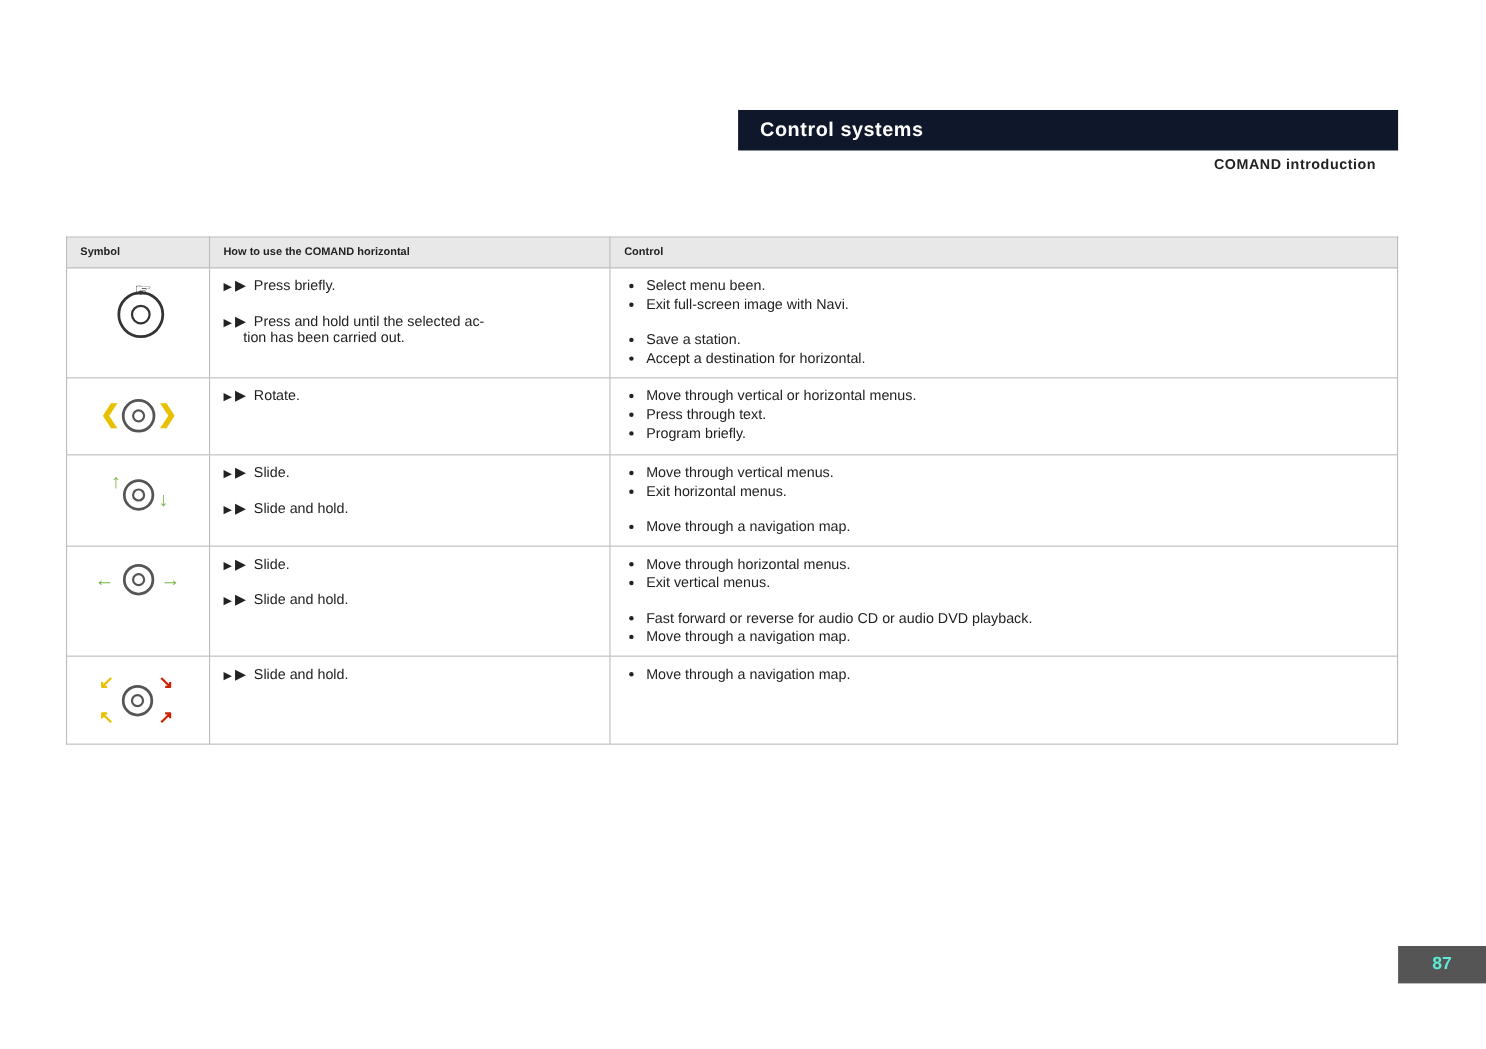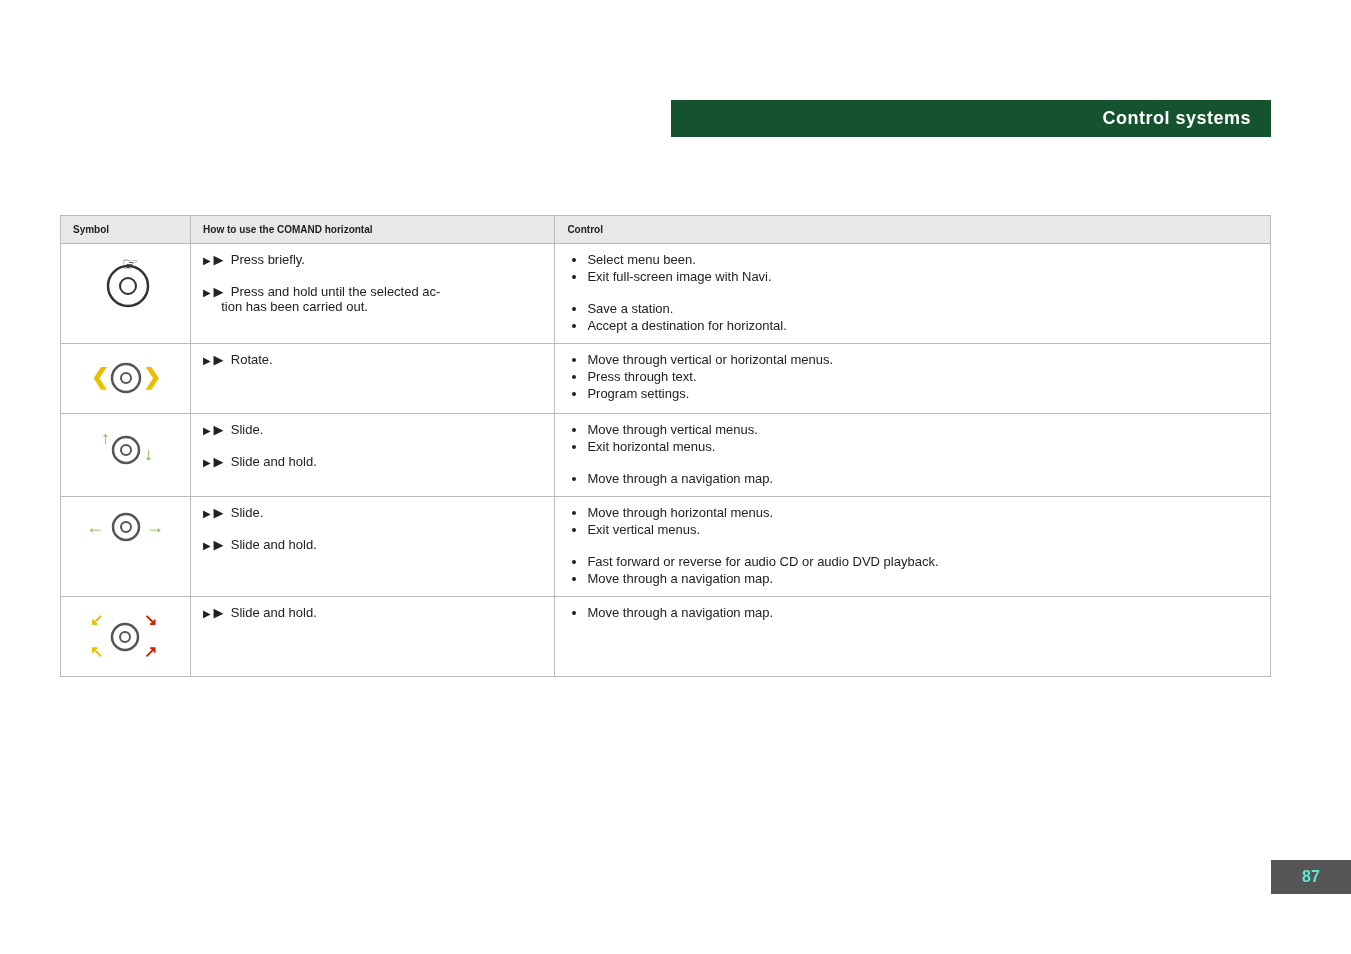--- a/index.html
+++ b/index.html
@@ -16,22 +16,21 @@
 
     
     .header-area {
       position: absolute;
       top: 100px;
       right: 0;
       width: 680px;
     }
 
     .control-systems-bar {
-      background: #14532d;
-      text-align: right;
+      background: #0f172a;
       padding: 8px 20px;
       margin-right: 80px;
     }
 
     .control-systems-bar span {
       color: #fff;
       font-weight: bold;
       font-size: 18px;
       letter-spacing: 0.5px;
     }
@@ -137,20 +136,23 @@
       margin-bottom: 2px;
     }
   </style>
 </head>
 <body>
 
 <div class="header-area">
   <div class="control-systems-bar">
     <span>Control systems</span>
   </div>
+  <div class="comand-intro-bar">
+    <span>COMAND introduction</span>
+  </div>
 </div>
 
 <div class="main-content">
   <table class="main-table">
     <thead>
       <tr>
         <th class="sym-col">Symbol</th>
         <th class="how-col">How to use the COMAND horizontal</th>
         <th class="function-col">Control</th>
       </tr>
@@ -202,21 +204,21 @@
             <text x="52" y="32" font-size="22" fill="#e8c000" font-weight="bold">❯</text>
           </svg>
         </td>
         <td>
           <div class="sub-action">▶&nbsp; Rotate.</div>
         </td>
         <td>
           <ul class="func-list">
             <li>Move through vertical or horizontal menus.</li>
             <li>Press through text.</li>
-            <li>Program settings.</li>
+            <li>Program briefly.</li>
           </ul>
         </td>
       </tr>
 
       <tr class="section-row">
         <td class="symbol-cell" rowspan="1">
           
           <svg viewBox="0 0 70 55" width="70" height="55">
 
             <text x="10" y="22" font-size="18" fill="#7ab648" font-weight="bold">↑</text>

